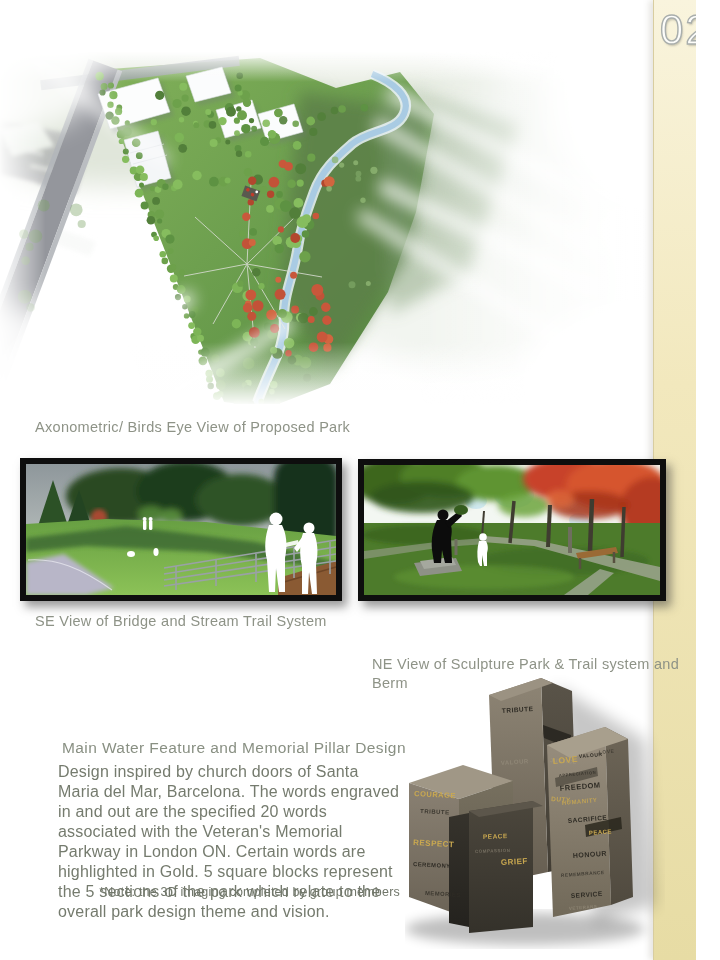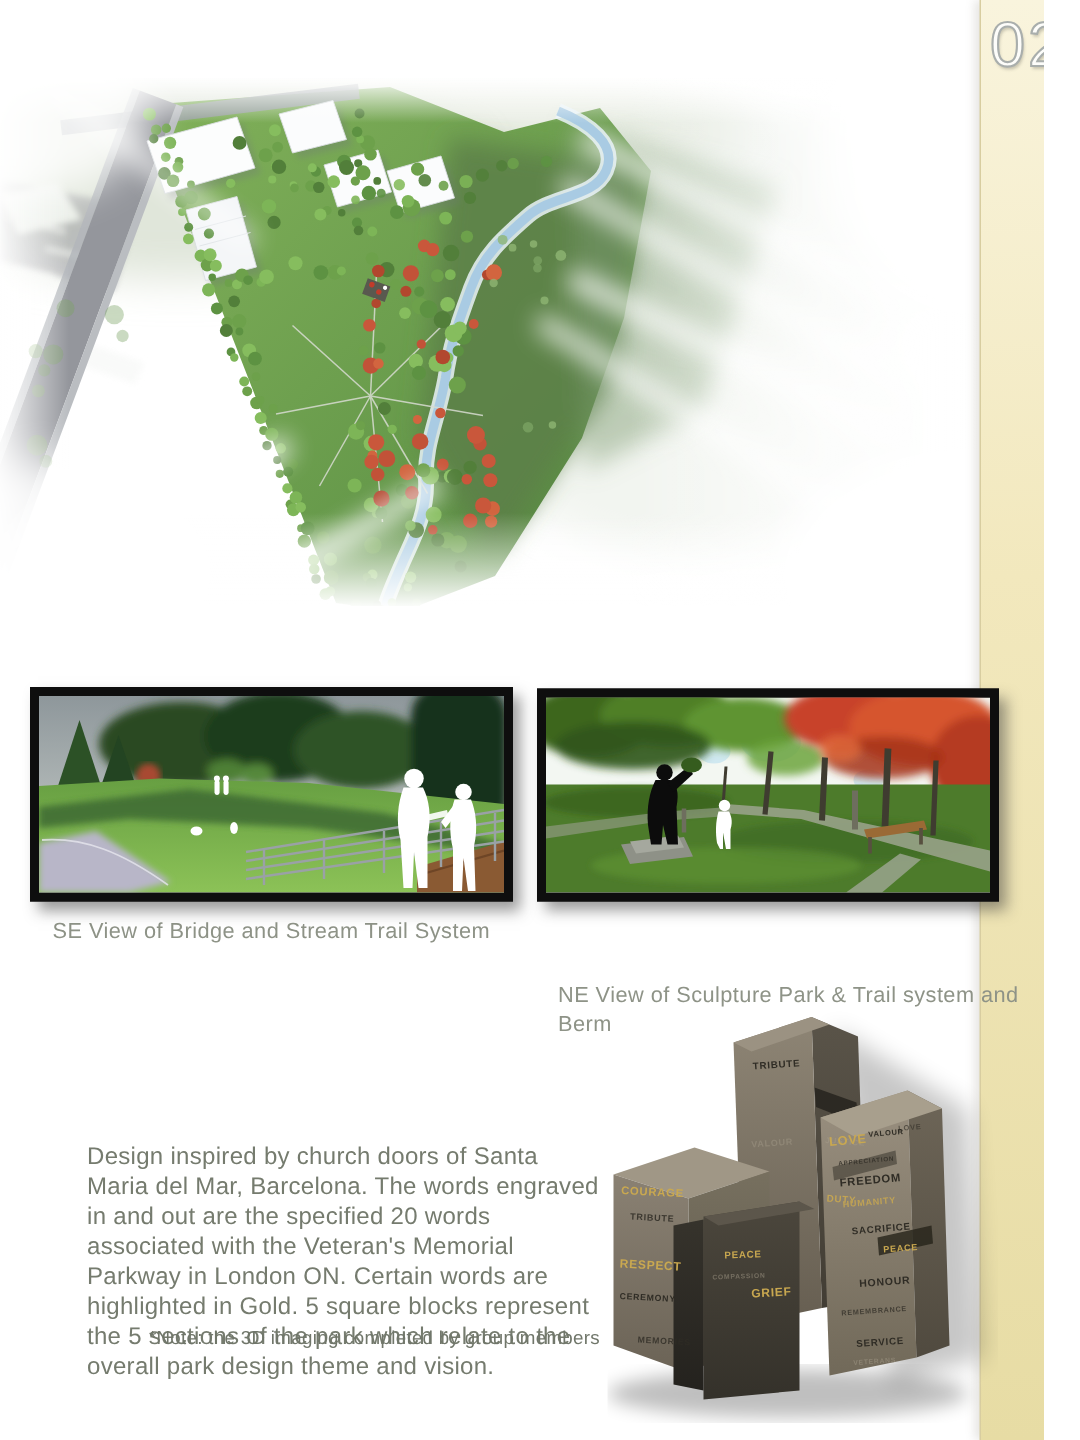--- a/index.html
+++ b/index.html
@@ -422,20 +422,21 @@
       </g>
       <g filter="url(#b8)" fill="#ffffff" opacity=".85">
         <rect x="-20" y="300" width="230" height="15" transform="rotate(-32 90 307)"></rect>
         <rect x="40" y="332" width="270" height="13" transform="rotate(-30 175 338)"></rect>
         <rect x="-30" y="262" width="190" height="11" transform="rotate(-35 65 267)"></rect>
         <rect x="-20" y="40" width="210" height="12" transform="rotate(38 85 46)" opacity=".8"></rect>
       </g>
     </g>
   </svg>
 
+  <div class="cap cap-aerial">Axonometric/ Birds Eye View of Proposed Park</div>
 
   <div class="photo photo-se">
     <svg width="310" height="131" viewBox="0 0 310 131">
       <defs>
         <filter id="sb2">
             <feGaussianBlur stdDeviation="2"></feGaussianBlur>
           </filter>
         <filter id="sb3">
             <feGaussianBlur stdDeviation="3"></feGaussianBlur>
           </filter>
@@ -588,20 +589,21 @@
         <line x1="206" y1="62" x2="206" y2="88" stroke="#6e6e5e" stroke-width="4"></line>
         <polygon points="212,88 252,82 254,88 214,94" fill="#9a6a35"></polygon>
         <line x1="216" y1="93" x2="216" y2="104" stroke="#57503f" stroke-width="2.5"></line>
         <line x1="250" y1="87" x2="250" y2="98" stroke="#57503f" stroke-width="2.5"></line>
         <line x1="92" y1="74" x2="92" y2="90" stroke="#6e6e5e" stroke-width="3"></line>
       </g>
     </svg>
   </div>
   <div class="cap cap-ne">NE View of Sculpture Park &amp; Trail system and Berm</div>
 
+  <div class="tb-head">Main Water Feature and Memorial Pillar Design</div>
   <div class="tb-body">Design inspired by church doors of Santa Maria del Mar, Barcelona. The words engraved in and out are the specified 20 words associated with the Veteran's Memorial Parkway in London ON. Certain words are highlighted in Gold. 5 square blocks represent the 5 sections of the park which relate to the overall park design theme and vision.</div>
   <div class="tb-note">*Note: the 3D imaging completed by group members</div>
 
   <svg class="pillar" width="270" height="295" viewBox="0 0 270 295">
     <defs>
       <filter id="pb6">
           <feGaussianBlur stdDeviation="6"></feGaussianBlur>
         </filter>
       <filter id="pb8">
           <feGaussianBlur stdDeviation="8"></feGaussianBlur>

